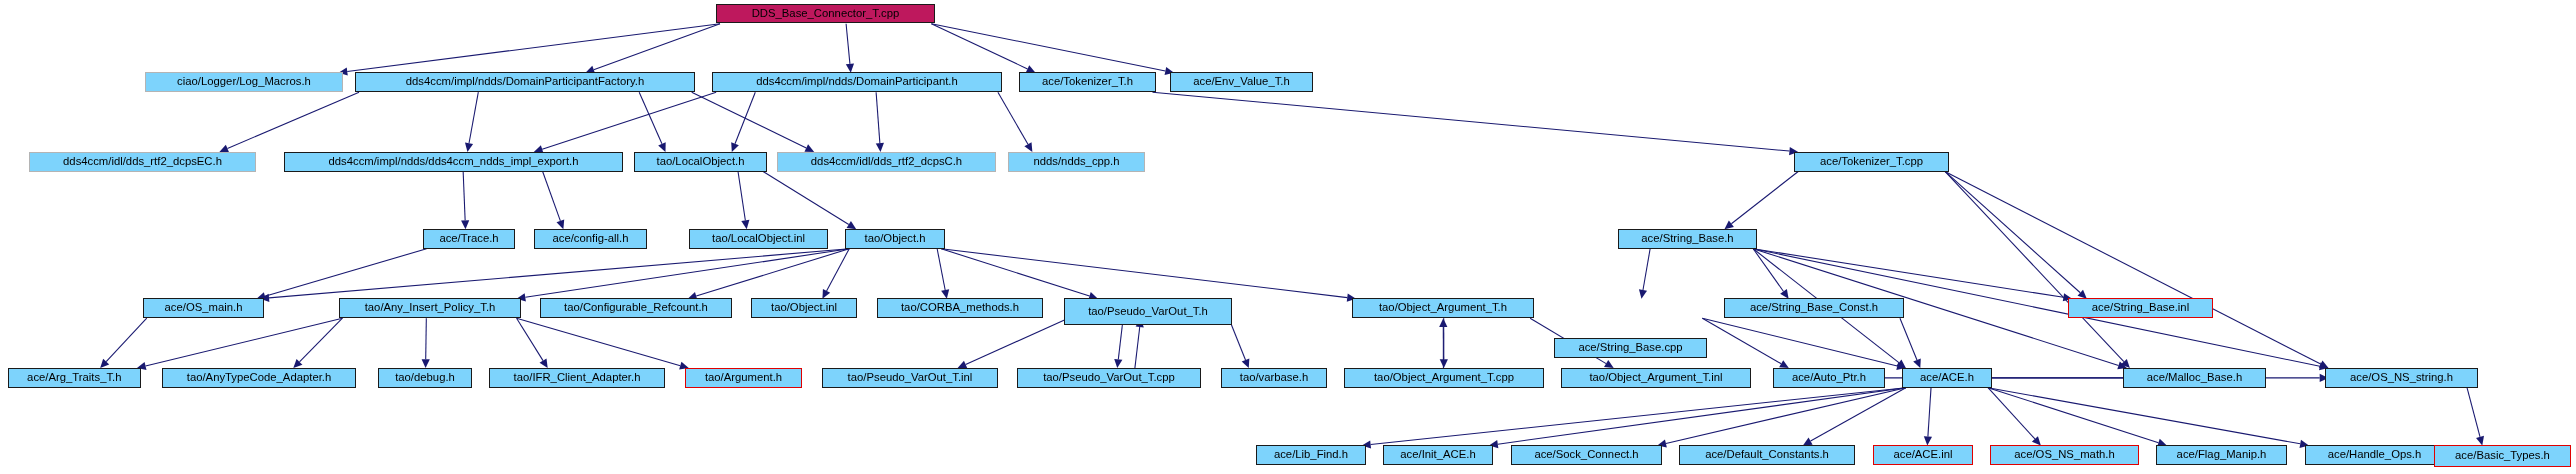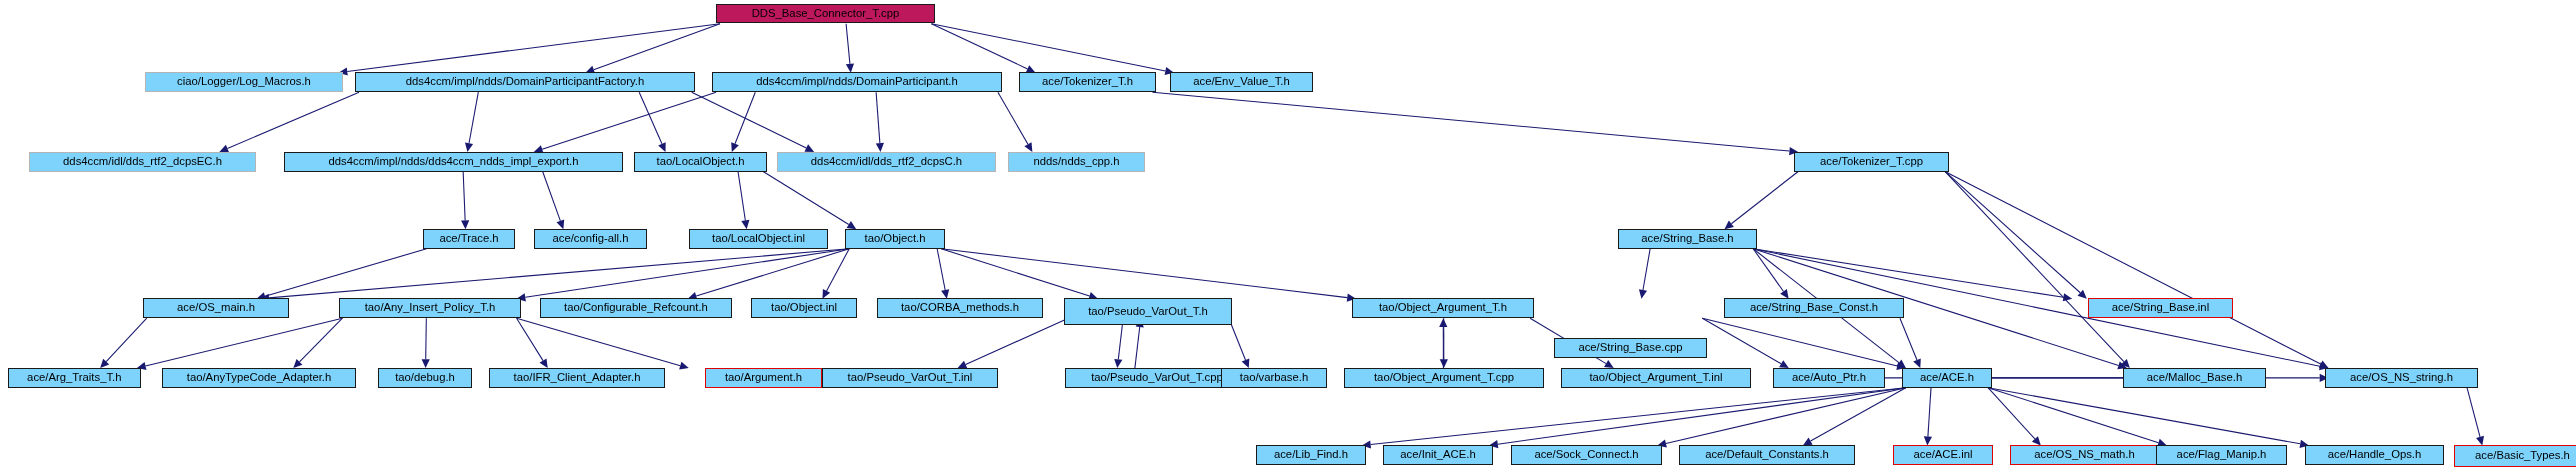--- a/index.html
+++ b/index.html
@@ -4,21 +4,21 @@
 <style>
   html,body{margin:0;padding:0;background:#ffffff;}
   #graph{position:relative;width:2576px;height:475px;background:#ffffff;
          font-family:"Liberation Sans", sans-serif;overflow:hidden;}
   .node{position:absolute;box-sizing:border-box;display:flex;align-items:center;
         justify-content:center;background:#7dd3fc;border:1px solid #1a1a1a;
         font-size:11.3px;color:#000000;white-space:nowrap;letter-spacing:0px;
         line-height:1;}
   .node.root{background:#be185d;border:1px solid #1a1a1a;}
   .node.gray{border:1px solid #b4b4b4;}
-  .node.red{border:1px solid #e00000;margin-left:20px;}
+  .node.red{border:1px solid #e00000;}
   svg.edges{position:absolute;left:0;top:0;width:2576px;height:475px;
             pointer-events:none;}
   .edge{stroke:#191970;stroke-width:1.1;fill:none;}
   .ah{fill:#191970;}
 </style>
 </head>
 <body>
 
 <div id="graph">
   <svg class="edges" id="edges-svg" viewBox="0 0 2633 485" width="2576" height="475">
@@ -162,37 +162,37 @@
       <div class="node" style="left: 284px; top: 152px; width: 339px; height: 19.6px;">dds4ccm/impl/ndds/dds4ccm_ndds_impl_export.h</div>
       <div class="node" style="left: 634px; top: 152px; width: 133px; height: 19.6px;">tao/LocalObject.h</div>
       <div class="node gray" style="left: 777px; top: 152px; width: 219px; height: 19.6px;">dds4ccm/idl/dds_rtf2_dcpsC.h</div>
       <div class="node gray" style="left: 1008px; top: 152px; width: 137px; height: 19.6px;">ndds/ndds_cpp.h</div>
       <div class="node" style="left: 1794px; top: 152px; width: 155px; height: 19.6px;">ace/Tokenizer_T.cpp</div>
       <div class="node" style="left: 423px; top: 229px; width: 92px; height: 19.6px;">ace/Trace.h</div>
       <div class="node" style="left: 534px; top: 229px; width: 113px; height: 19.6px;">ace/config-all.h</div>
       <div class="node" style="left: 689px; top: 229px; width: 139px; height: 19.6px;">tao/LocalObject.inl</div>
       <div class="node" style="left: 845px; top: 229px; width: 100px; height: 19.6px;">tao/Object.h</div>
       <div class="node" style="left: 1618px; top: 229px; width: 139px; height: 19.6px;">ace/String_Base.h</div>
-      <div class="node" style="left: 143px; top: 298px; width: 146px; height: 19.6px;">ace/OS_main.h</div>
+      <div class="node" style="left: 143px; top: 298px; width: 121px; height: 19.6px;">ace/OS_main.h</div>
       <div class="node" style="left: 339px; top: 298px; width: 182px; height: 19.6px;">tao/Any_Insert_Policy_T.h</div>
       <div class="node" style="left: 540px; top: 298px; width: 192px; height: 19.6px;">tao/Configurable_Refcount.h</div>
       <div class="node" style="left: 751px; top: 298px; width: 106px; height: 19.6px;">tao/Object.inl</div>
       <div class="node" style="left: 877px; top: 298px; width: 166px; height: 19.6px;">tao/CORBA_methods.h</div>
       <div class="node" style="left: 1064px; top: 298px; width: 168px; height: 27px;">tao/Pseudo_VarOut_T.h</div>
       <div class="node" style="left: 1352px; top: 298px; width: 182px; height: 19.6px;">tao/Object_Argument_T.h</div>
       <div class="node" style="left: 1554px; top: 298px; width: 153px; height: 19.6px; margin-top: 40px;">ace/String_Base.cpp</div>
       <div class="node" style="left: 1724px; top: 298px; width: 180px; height: 19.6px;">ace/String_Base_Const.h</div>
       <div class="node red" style="left: 2068px; top: 298px; width: 145px; height: 19.6px;">ace/String_Base.inl</div>
       <div class="node" style="left: 7.8px; top: 368px; width: 133px; height: 19.6px;">ace/Arg_Traits_T.h</div>
       <div class="node" style="left: 162px; top: 368px; width: 194px; height: 19.6px;">tao/AnyTypeCode_Adapter.h</div>
       <div class="node" style="left: 378px; top: 368px; width: 94px; height: 19.6px;">tao/debug.h</div>
       <div class="node" style="left: 489px; top: 368px; width: 176px; height: 19.6px;">tao/IFR_Client_Adapter.h</div>
       <div class="node red" style="left: 685px; top: 368px; width: 117px; height: 19.6px;">tao/Argument.h</div>
       <div class="node" style="left: 822px; top: 368px; width: 176px; height: 19.6px;">tao/Pseudo_VarOut_T.inl</div>
-      <div class="node" style="left: 1017px; top: 368px; width: 184px; height: 19.6px; margin-left: 48px;">tao/Pseudo_VarOut_T.cpp</div>
+      <div class="node" style="left: 1017px; top: 368px; width: 184px; height: 19.6px;">tao/Pseudo_VarOut_T.cpp</div>
       <div class="node" style="left: 1221px; top: 368px; width: 106px; height: 19.6px;">tao/varbase.h</div>
       <div class="node" style="left: 1344px; top: 368px; width: 200px; height: 19.6px;">tao/Object_Argument_T.cpp</div>
       <div class="node" style="left: 1561px; top: 368px; width: 190px; height: 19.6px;">tao/Object_Argument_T.inl</div>
       <div class="node" style="left: 1773px; top: 368px; width: 112px; height: 19.6px;">ace/Auto_Ptr.h</div>
       <div class="node" style="left: 1902px; top: 368px; width: 90px; height: 19.6px;">ace/ACE.h</div>
       <div class="node" style="left: 2123px; top: 368px; width: 143px; height: 19.6px;">ace/Malloc_Base.h</div>
       <div class="node" style="left: 2325px; top: 368px; width: 153px; height: 19.6px;">ace/OS_NS_string.h</div>
       <div class="node" style="left: 1256px; top: 445px; width: 110px; height: 19.6px;">ace/Lib_Find.h</div>
       <div class="node" style="left: 1383px; top: 445px; width: 110px; height: 19.6px;">ace/Init_ACE.h</div>
       <div class="node" style="left: 1511px; top: 445px; width: 151px; height: 19.6px;">ace/Sock_Connect.h</div>

